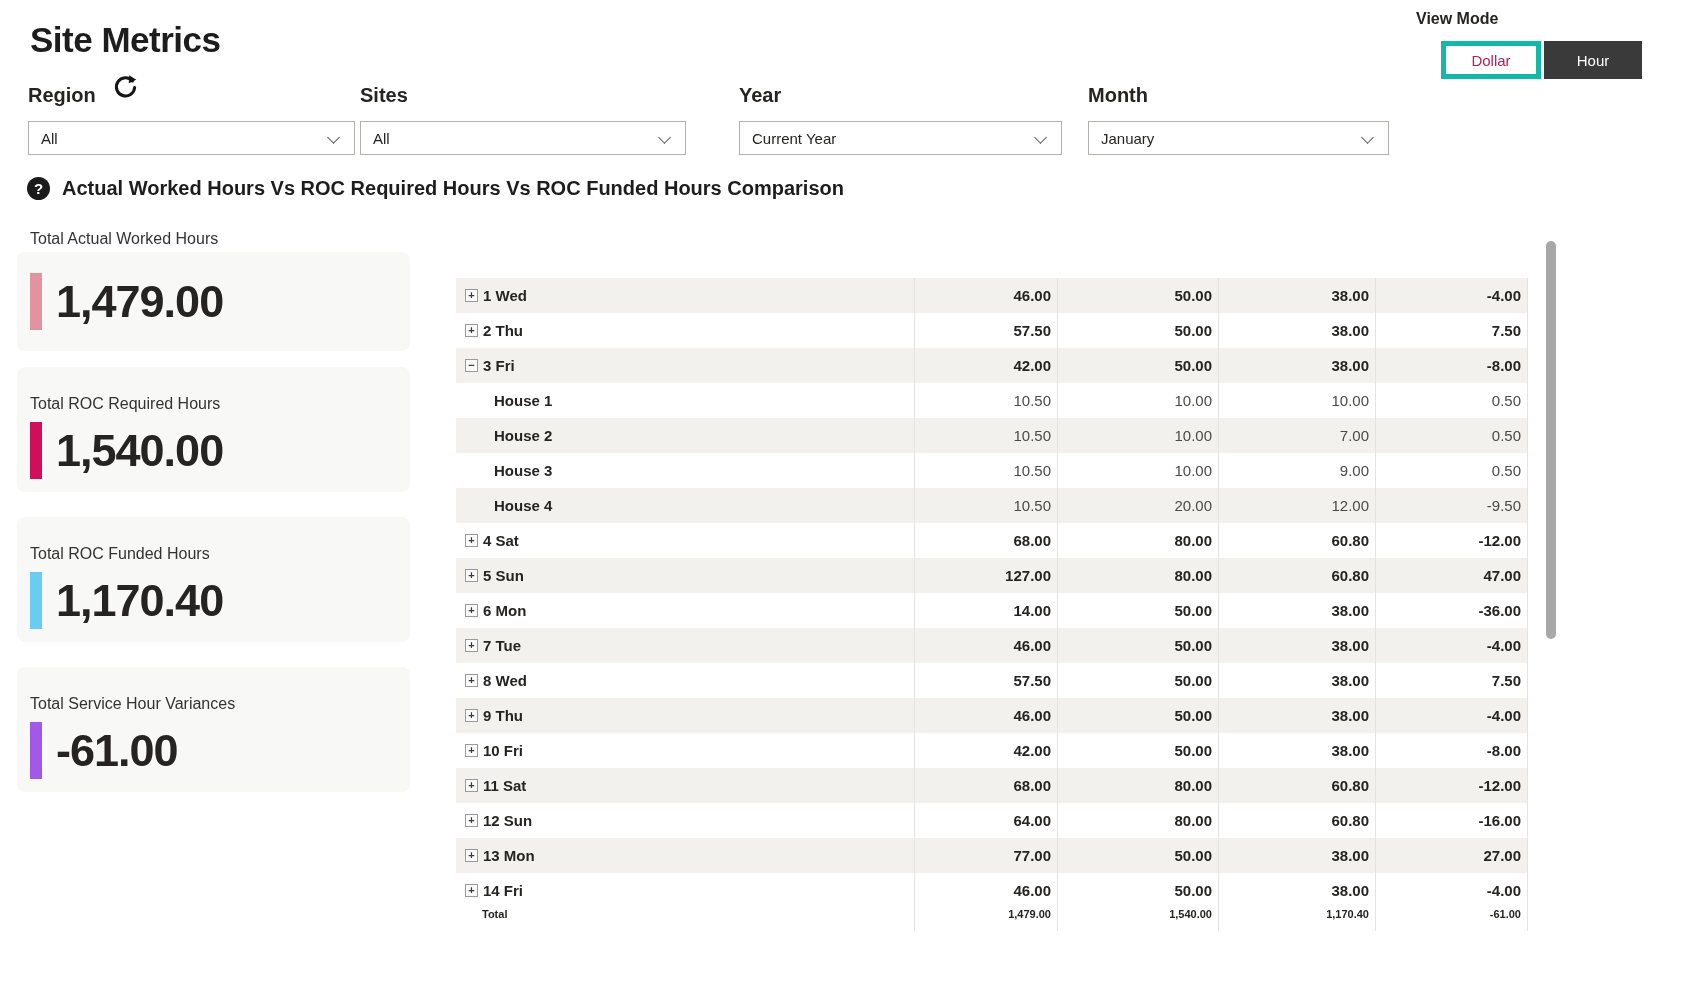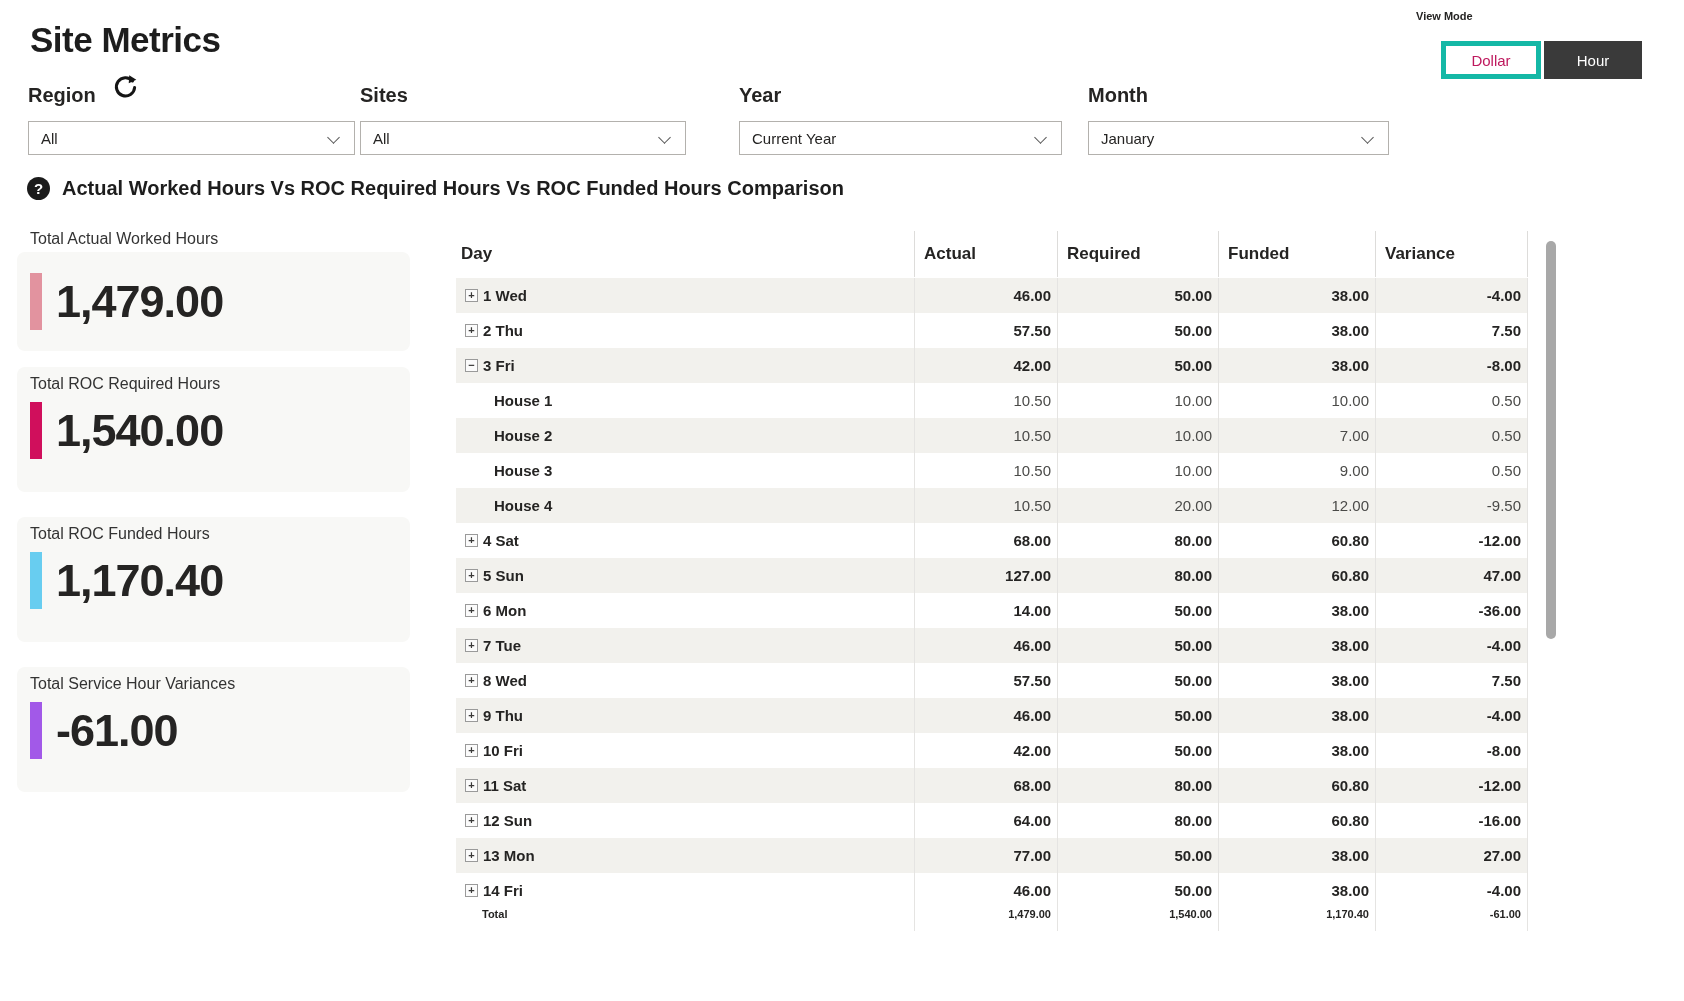--- a/index.html
+++ b/index.html
@@ -5,21 +5,21 @@
   html,body{margin:0;padding:0;background:#ffffff;}
   *{box-sizing:border-box;}
   .stage{
     position:relative;width:1684px;height:1001px;background:#ffffff;overflow:hidden;
     font-family:"Liberation Sans","DejaVu Sans",sans-serif;color:#252423;
   }
   
   .page-title{position:absolute;left:30px;top:20px;font-size:35px;font-weight:700;letter-spacing:-.5px;color:#1d1d1d;display:flex;align-items:center;gap:12px;flex-direction:column;}
   .refresh{width:27px;height:27px;margin-top:2px;cursor:pointer;}
   
-  .viewmode-label{position:absolute;left:1416px;top:10px;font-size:11px;font-weight:700;}
+  .viewmode-label{position:absolute;left:1416px;top:10px;font-size:16px;font-weight:700;}
   .vm-btn{position:absolute;top:41px;height:38px;font-size:15px;display:flex;align-items:center;justify-content:center;cursor:pointer;}
   .vm-dollar{left:1441px;width:100px;background:#ffffff;border:5px solid #14b8a6;color:#be185d;}
   .vm-hour{left:1544px;width:98px;background:#3a3a3a;border:1px solid #3a3a3a;color:#ffffff;}
   
   .filter{position:absolute;top:84px;}
   .filter .flabel{font-size:20px;font-weight:700;margin-bottom:14px;}
   .filter .fbox{position:relative;height:34px;border:1px solid #b3b1ad;background:#fff;display:flex;align-items:center;padding:0 30px 0 12px;cursor:pointer;}
   .filter .fval{font-size:15px;color:#252423;}
   .filter:nth-of-type(3) .fval,.filter:nth-of-type(4) .fval{font-size:13px;}
   .f-region{left:28px;}  .f-region .fbox{width:327px;}
@@ -32,21 +32,21 @@
   .help-icon{width:23px;height:23px;border-radius:50%;background:#1b1b1b;color:#fff;font-size:15px;font-weight:700;display:flex;align-items:center;justify-content:center;cursor:pointer;}
   .section-title{font-size:20px;font-weight:700;color:#1d1d1d;}
   
   .kpi-label{font-size:16px;color:#333;}
   .kpi-box{position:absolute;left:17px;width:393px;background:#f8f8f6;border-radius:8px;}
   .kpi-row{display:flex;align-items:center;}
   .kpi-bar{width:12px;height:57px;margin-left:13px;}
   .kpi-value{font-size:45px;font-weight:700;letter-spacing:-1px;color:#252423;margin-left:14px;}
   .kpi1-label{position:absolute;left:30px;top:230px;}
   .kpi1-box{top:252px;height:99px;display:flex;align-items:center;}
-  .kpi-inner-label{margin:8px 0 0 13px;}
+  .kpi-inner-label{margin:28px 0 0 13px;}
   .kpi2-box{top:367px;height:125px;}
   .kpi3-box{top:517px;height:125px;}
   .kpi4-box{top:667px;height:125px;}
   .kpi-box .kpi-row{margin-top:9px;}
   
   .thead{position:absolute;left:456px;top:231px;width:1072px;height:46px;display:flex;font-weight:700;font-size:17px;background:#fff;}
   .thead .h-day{flex:0 0 458px;line-height:46px;padding-left:5px;}
   .hnum{line-height:46px;padding-left:9px;border-left:1px solid #dddcda;}
   .h-actual{flex:0 0 143px;}.h-required{flex:0 0 161px;}.h-funded{flex:0 0 157px;}.h-variance{flex:0 0 153px;border-right:1px solid #dddcda;}
   .rows-viewport{position:absolute;left:456px;top:278px;width:1072px;height:619px;overflow:hidden;background:#fff;}
@@ -139,27 +139,20 @@
   </div>
 
   <div class="kpi-box kpi4-box">
     <div class="kpi-label kpi-inner-label">Total Service Hour Variances</div>
     <div class="kpi-row">
       <div class="kpi-bar" style="background: rgb(162, 89, 232);"></div>
       <div class="kpi-value">-61.00</div>
     </div>
   </div>
 
-  <div class="thead">
-    <div class="h-day">Day</div>
-    <div class="hnum h-actual">Actual</div>
-    <div class="hnum h-required">Required</div>
-    <div class="hnum h-funded">Funded</div>
-    <div class="hnum h-variance">Variance</div>
-  </div>
 
   <div class="rows-viewport" id="rows">
       <div class="trow gray">
         <div class="c-day">
           <span class="toggle-box">+</span>
           <span>1 Wed</span>
         </div>
         <div class="cnum c-actual">46.00</div>
         <div class="cnum c-required">50.00</div>
         <div class="cnum c-funded">38.00</div>

